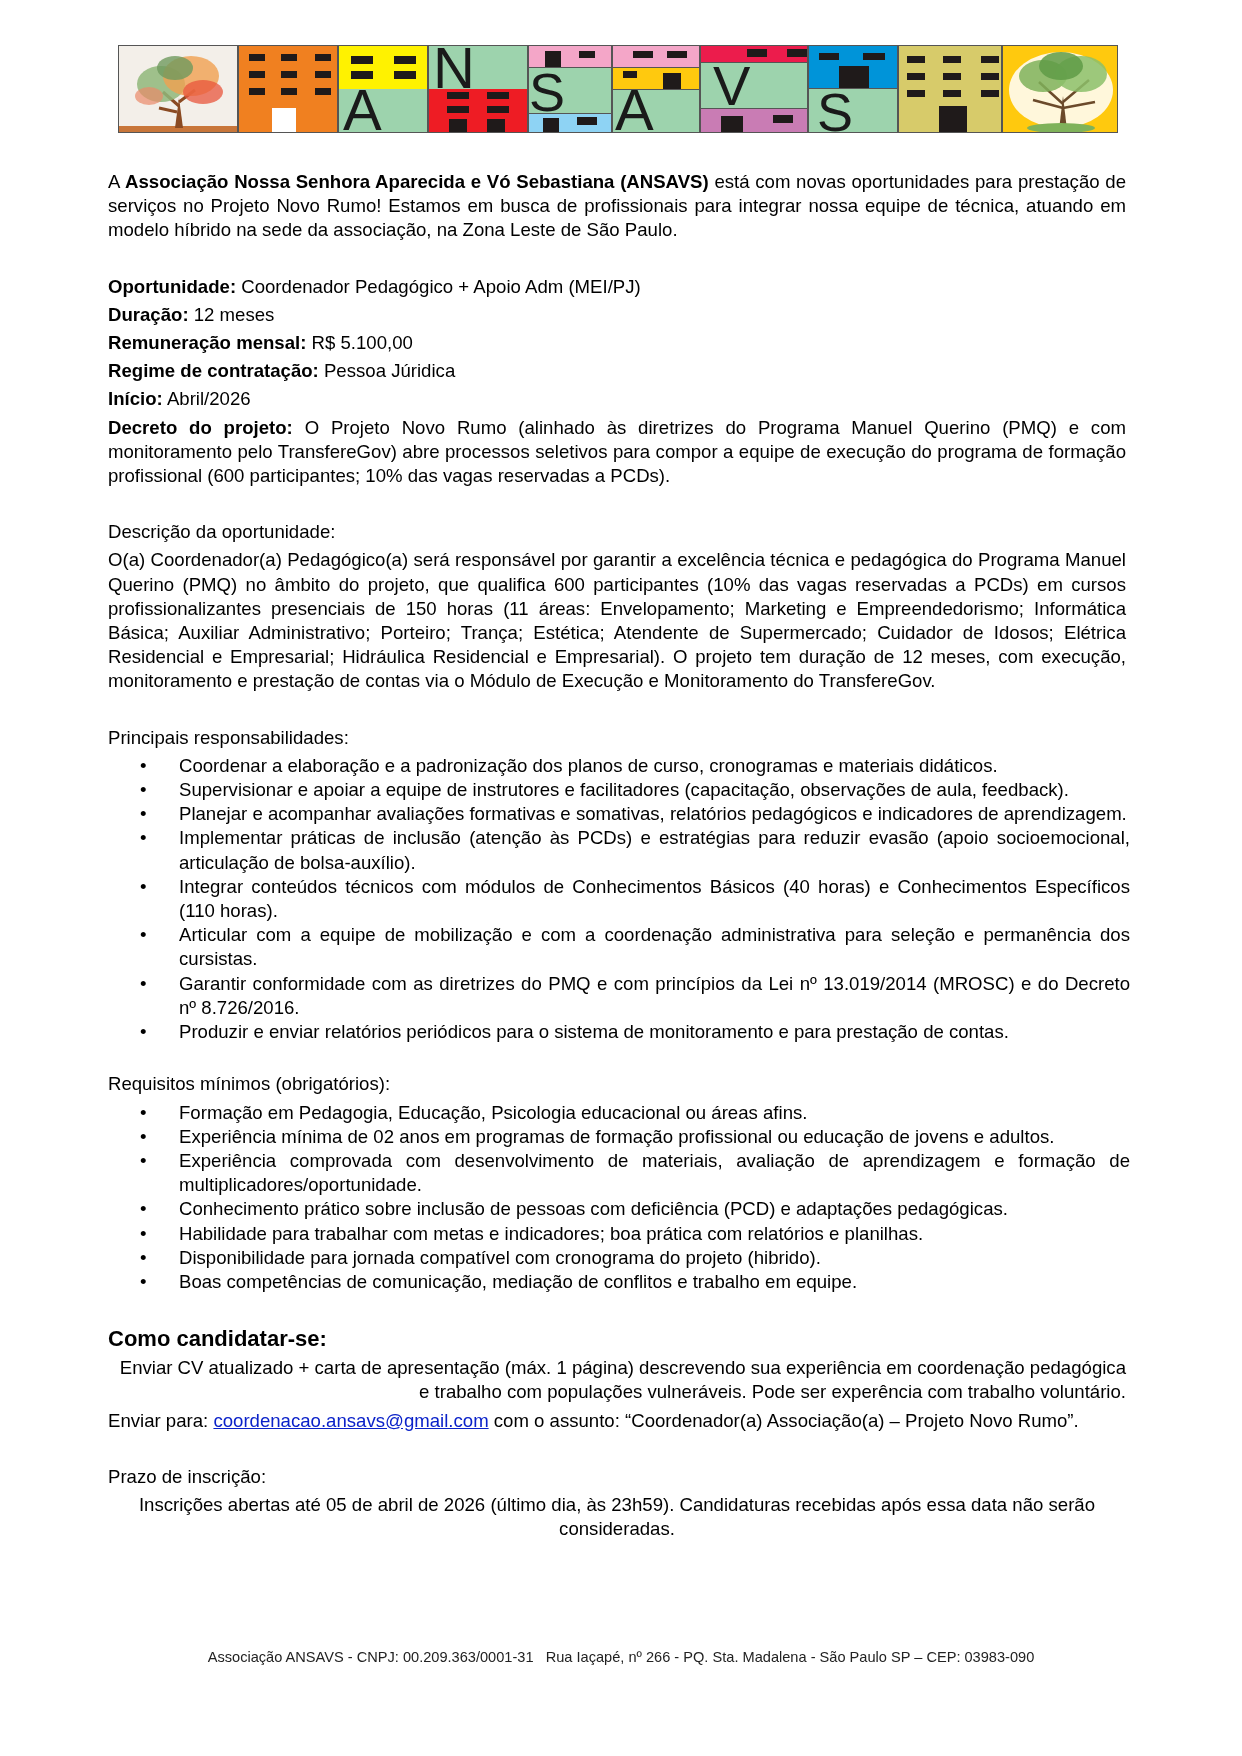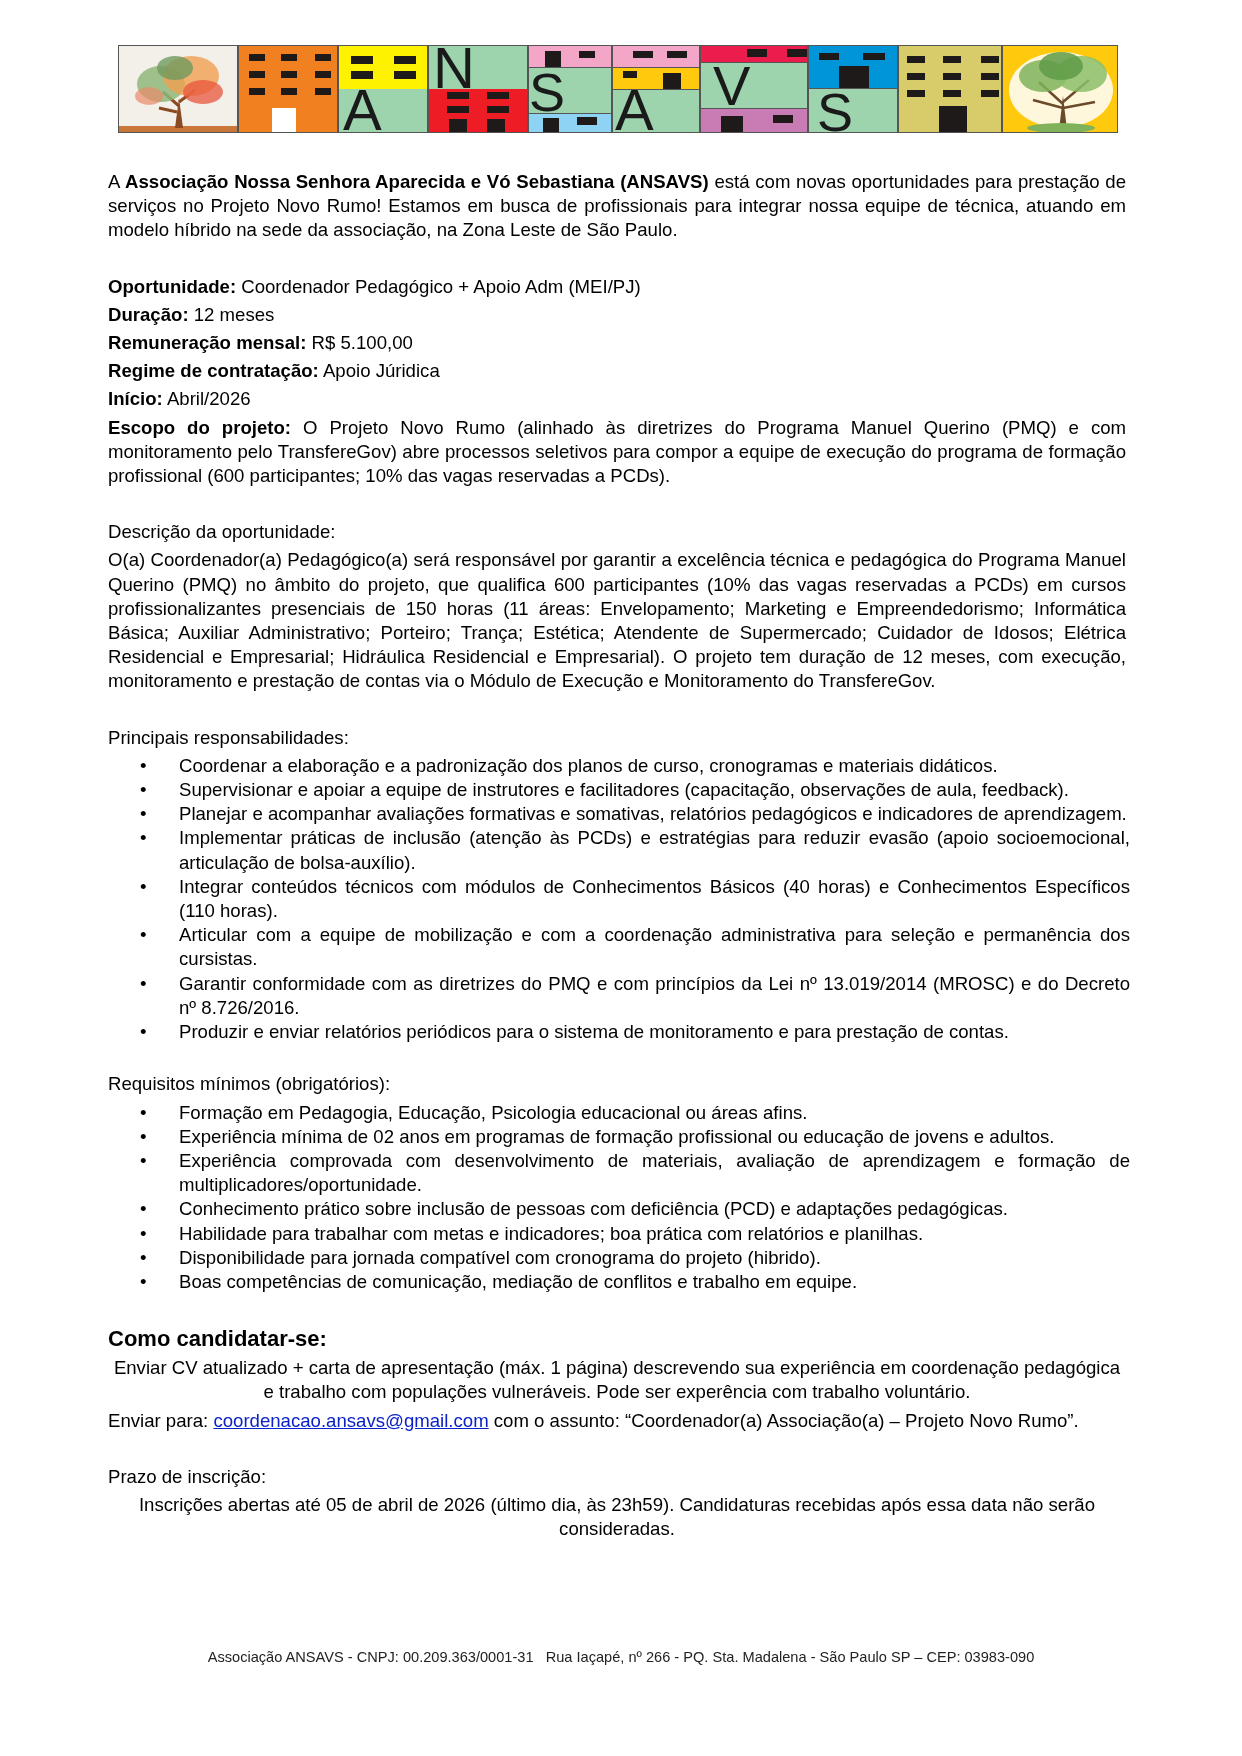--- a/index.html
+++ b/index.html
@@ -150,23 +150,23 @@
 <div class="content">
 
   <p><span>A </span><b>Associação Nossa Senhora Aparecida e Vó Sebastiana (ANSAVS)</b><span> está com novas oportunidades para prestação de serviços no Projeto Novo Rumo! Estamos em busca de profissionais para integrar nossa equipe de técnica, atuando em modelo híbrido na sede da associação, na Zona Leste de São Paulo.</span></p>
 
   <div class="gap"></div>
 
   <div>
     <p><b>Oportunidade:</b><span> Coordenador Pedagógico + Apoio Adm (MEI/PJ)</span></p>
     <p><b>Duração:</b><span> 12 meses</span></p>
     <p><b>Remuneração mensal:</b><span> R$ 5.100,00</span></p>
-    <p><b>Regime de contratação:</b><span> Apoio Júridica</span></p>
+    <p><b>Regime de contratação:</b><span> Pessoa Júridica</span></p>
     <p><b>Início:</b><span> Abril/2026</span></p>
-    <p><b>Escopo do projeto:</b><span> O Projeto Novo Rumo (alinhado às diretrizes do Programa Manuel Querino (PMQ) e com monitoramento pelo TransfereGov) abre processos seletivos para compor a equipe de execução do programa de formação profissional (600 participantes; 10% das vagas reservadas a PCDs).</span></p>
+    <p><b>Decreto do projeto:</b><span> O Projeto Novo Rumo (alinhado às diretrizes do Programa Manuel Querino (PMQ) e com monitoramento pelo TransfereGov) abre processos seletivos para compor a equipe de execução do programa de formação profissional (600 participantes; 10% das vagas reservadas a PCDs).</span></p>
   </div>
 
   <div class="gap"></div>
 
   <p class="sec-title">Descrição da oportunidade:</p>
   <p>O(a) Coordenador(a) Pedagógico(a) será responsável por garantir a excelência técnica e pedagógica do Programa Manuel Querino (PMQ) no âmbito do projeto, que qualifica 600 participantes (10% das vagas reservadas a PCDs) em cursos profissionalizantes presenciais de 150 horas (11 áreas: Envelopamento; Marketing e Empreendedorismo; Informática Básica; Auxiliar Administrativo; Porteiro; Trança; Estética; Atendente de Supermercado; Cuidador de Idosos; Elétrica Residencial e Empresarial; Hidráulica Residencial e Empresarial). O projeto tem duração de 12 meses, com execução, monitoramento e prestação de contas via o Módulo de Execução e Monitoramento do TransfereGov.</p>
 
   <div class="gap"></div>
 
   <p class="sec-title">Principais responsabilidades:</p>
@@ -190,21 +190,21 @@
     <li><span class="dot">•</span><span>Experiência comprovada com desenvolvimento de materiais, avaliação de aprendizagem e formação de multiplicadores/oportunidade.</span></li>
     <li><span class="dot">•</span><span>Conhecimento prático sobre inclusão de pessoas com deficiência (PCD) e adaptações pedagógicas.</span></li>
     <li><span class="dot">•</span><span>Habilidade para trabalhar com metas e indicadores; boa prática com relatórios e planilhas.</span></li>
     <li><span class="dot">•</span><span>Disponibilidade para jornada compatível com cronograma do projeto (hibrido).</span></li>
     <li><span class="dot">•</span><span>Boas competências de comunicação, mediação de conflitos e trabalho em equipe.</span></li>
   </ul>
 
   <div style="height:28px"></div>
 
   <p class="big-title">Como candidatar-se:</p>
-  <p style="text-align:center">Enviar CV atualizado + carta de apresentação (máx. 1 página) descrevendo sua experiência em coordenação pedagógica e trabalho com populações vulneráveis. Pode ser experência com trabalho voluntário.</p>
+  <p style="text-align:right">Enviar CV atualizado + carta de apresentação (máx. 1 página) descrevendo sua experiência em coordenação pedagógica e trabalho com populações vulneráveis. Pode ser experência com trabalho voluntário.</p>
   <p style="text-align:left"><span>Enviar para: </span><a class="mail" href="mailto:coordenacao.ansavs@gmail.com">coordenacao.ansavs@gmail.com</a><span> com o assunto: “Coordenador(a) Associação(a) – Projeto Novo Rumo”.</span></p>
 
   <div class="gap"></div>
 
   <p class="sec-title">Prazo de inscrição:</p>
   <p style="text-align:center">Inscrições abertas até 05 de abril de 2026 (último dia, às 23h59). Candidaturas recebidas após essa data não serão consideradas.</p>
 </div>
 
 <div class="footer" style="white-space:pre">Associação ANSAVS - CNPJ: 00.209.363/0001-31   Rua Iaçapé, nº 266 - PQ. Sta. Madalena - São Paulo SP – CEP: 03983-090</div>
 

